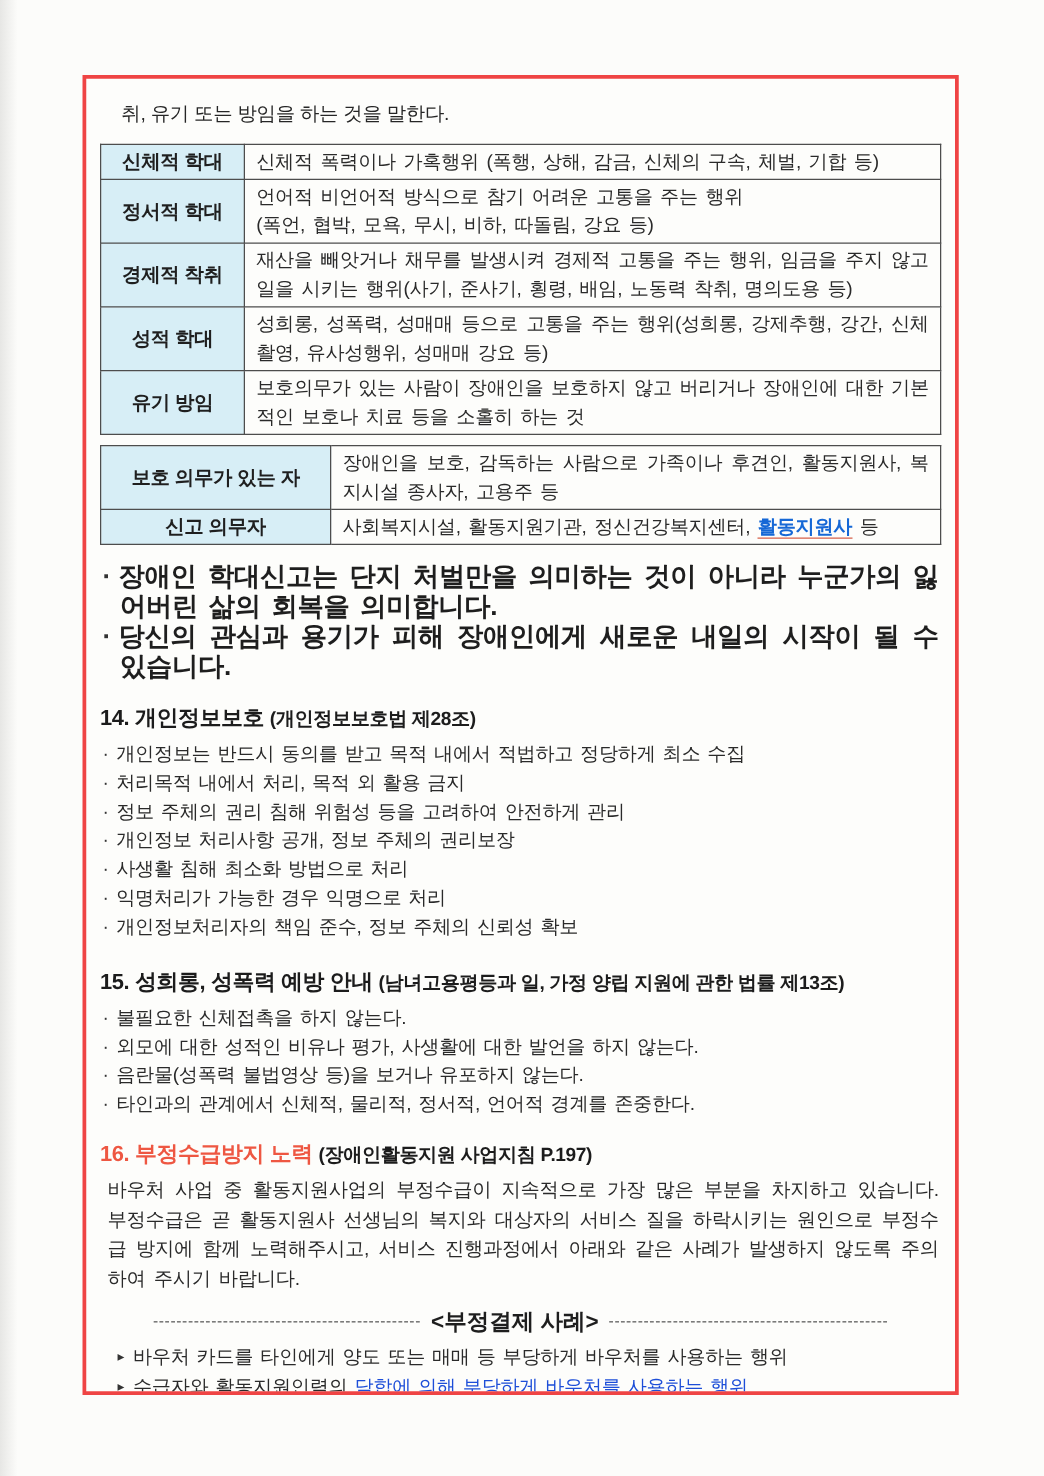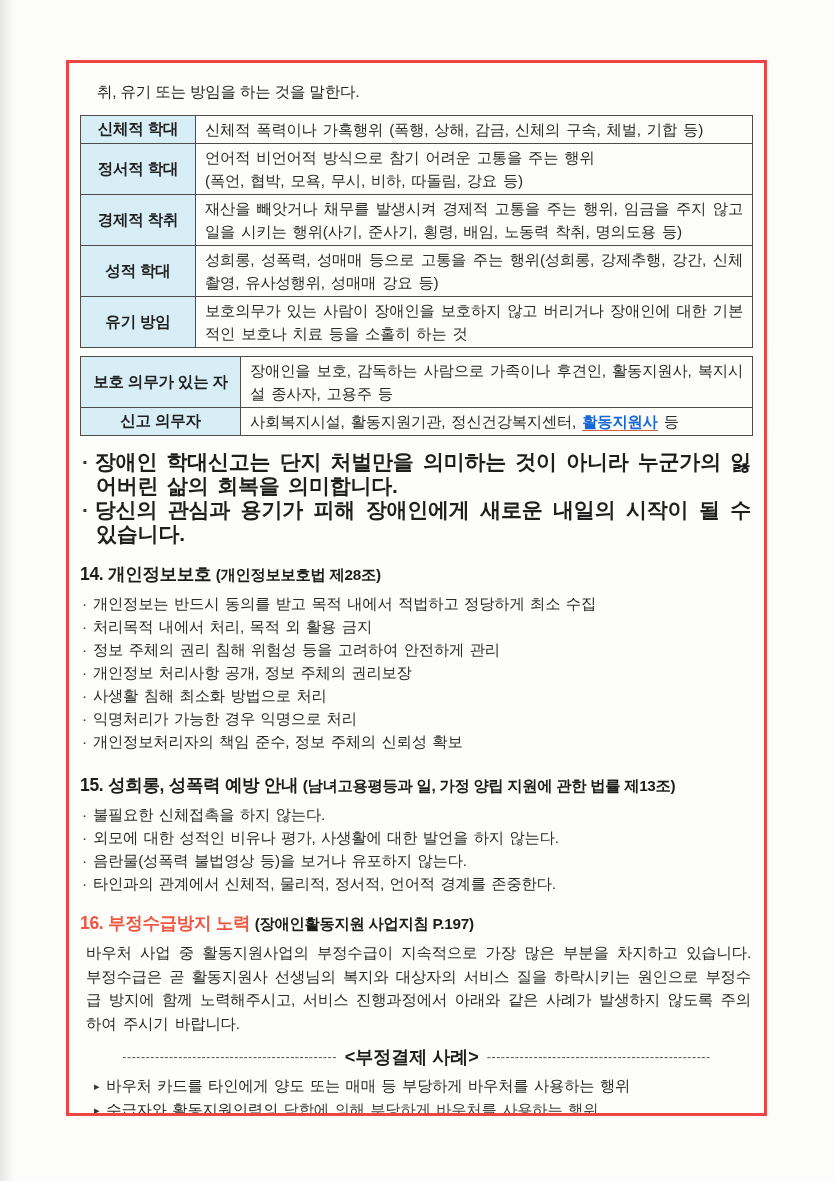--- a/index.html
+++ b/index.html
@@ -21,21 +21,21 @@
     padding:12px 11px 10px 11px;overflow:hidden;
   }
   .intro{margin:6px 0 12px 17px;font-size:15.5px;line-height:22px;letter-spacing:-0.2px;}
   table{width:100%;border-collapse:collapse;table-layout:fixed;border-radius:32px;}
   td{border:1.6px solid #4d4d4d;box-sizing:border-box;}
   .label-cell{
     background:#d7eef6;text-align:center;font-weight:bold;
     font-size:15.5px;letter-spacing:-0.2px;color:#1f1f1f;padding:2px 2px;
   }
   .t1 .label-cell{width:115px;}
-  .t2 .label-cell{width:160px;}
+  .t2 .label-cell{width:184px;}
   .desc-cell{
     padding:2px 9px;font-size:15.3px;line-height:23px;text-align:justify;
     word-spacing:0.13em;letter-spacing:-0.2px;white-space:pre-line;color:#2a2a2a;
   }
   .t1{margin-bottom:8px;}
   .t2{margin-bottom:14px;}
   .report-link{
     color:#1668d6;font-weight:bold;text-decoration:none;
     border-bottom:1.5px solid #d6604a;white-space:nowrap;
   }
@@ -67,21 +67,21 @@
     margin:4px 0 5px 0;color:#3a3a3a;
   }
   .divider .dash{font-size:12.5px;letter-spacing:0.5px;overflow:hidden;white-space:nowrap;color:#555;}
   .divider .dlabel{font-size:18px;font-weight:bold;white-space:nowrap;color:#1e1e1e;}
   .cases{margin-left:14px;}
   .case-row{
     font-size:15.3px;line-height:23px;letter-spacing:-0.2px;word-spacing:0.1em;color:#2a2a2a;
     padding-left:14px;text-indent:-14px;
   }
   .arrow-char{font-size:11px;margin-right:7px;color:#333;vertical-align:1px;}
-  .red-text{color:#404040;}
+  .red-text{color:#1d4ed8;}
 </style>
 </head>
 <body>
 
 <div class="sheet-box">
 
   <div class="intro">취, 유기 또는 방임을 하는 것을 말한다.</div>
 
   <table class="t1">
     <tbody>

